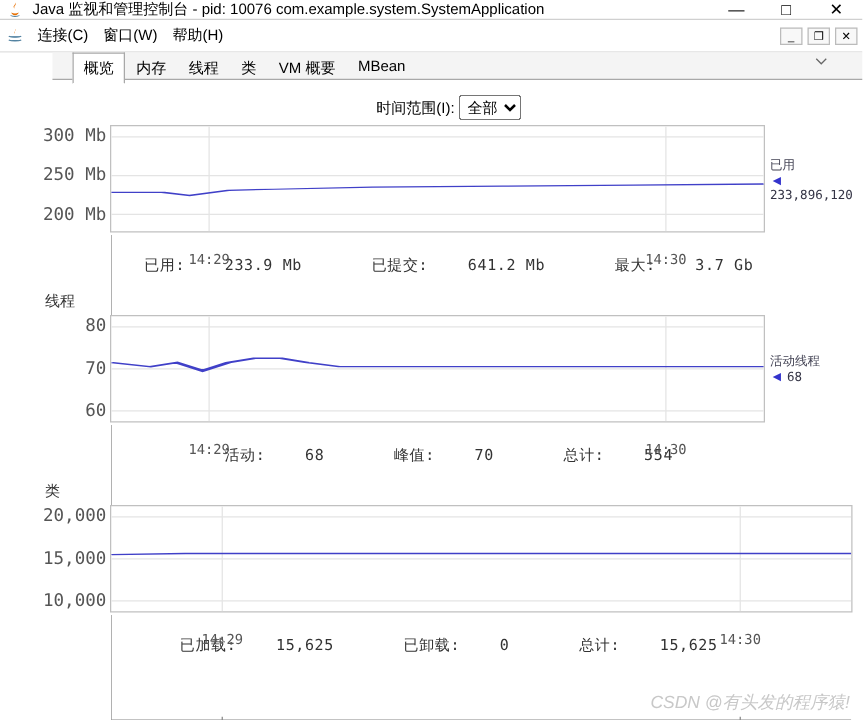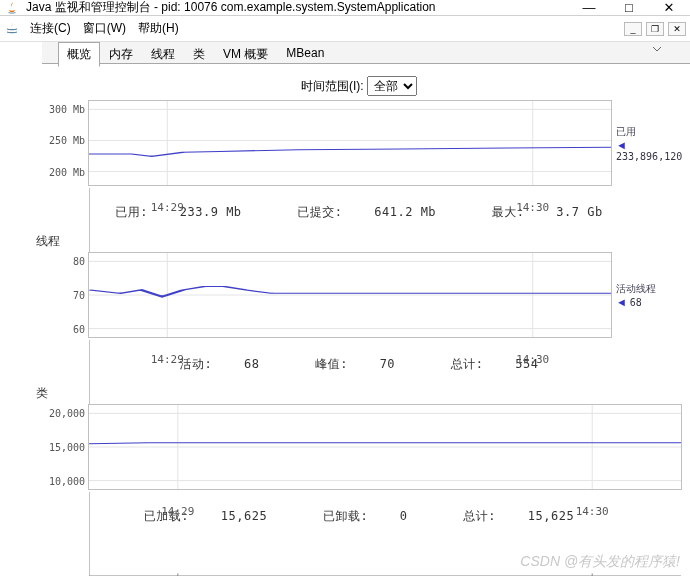--- a/index.html
+++ b/index.html
@@ -18,21 +18,21 @@
 .tab { padding: 3px 8px; font-size: 12px; border: 1px solid transparent; cursor: pointer; }
 .tab.active { background: #fff; border: 1px solid #a8a8a8; border-bottom: 1px solid #fff; margin-bottom: -1px; }
 .tabbar-right { margin-left: auto; width: 18px; height: 14px; display: flex; align-items: center; justify-content: center; margin-right: 8px; margin-bottom: 2px; }
 .content { padding: 6px 8px 0 8px; margin-left: 28px; }
 .time-range { text-align: center; padding: 6px 0 4px; font-size: 12px; }
 .time-range select { font-size: 12px; padding: 1px 2px; }
 .panel { margin-bottom: 4px; }
 .panel-title { font-size: 12px; font-family: "SimSun", monospace; color: #333; padding: 2px 0; }
 .chart-row { display: flex; align-items: stretch; }
 .chart-box { border: 1px solid #c0c0c0; background: #fff; position: relative; }
-.chart-ylabels { position: absolute; left: -52px; top: 0; bottom: 0; width: 50px; font-family: monospace; font-size: 10px; color: #555; }
+.chart-ylabels { position: absolute; left: -52px; top: 0; bottom: 0; width: 50px; font-family: monospace; font-size: 14px; color: #555; }
 .chart-ylabels div { position: absolute; right: 2px; transform: translateY(-50%); white-space: nowrap; }
 .chart-xlabels { position: absolute; left: 0; right: 0; bottom: -16px; font-family: monospace; font-size: 11px; color: #555; }
 .chart-xlabels div { position: absolute; transform: translateX(-50%); }
 .chart-legend { width: 70px; font-size: 10px; color: #556; padding-left: 4px; display: flex; flex-direction: column; justify-content: center; }
 .chart-legend .lbl { color: #445; }
 .chart-legend .val { color: #334; font-family: monospace; text-align: right; }
 .chart-legend .arrow { color: #33c; font-size: 11px; }
 .stats { text-align: center; font-family: monospace; font-size: 12px; padding: 18px 0 6px; color: #333; letter-spacing: 0.5px; }
 .stats span { margin: 0 12px; }
 .watermark { position: absolute; right: 10px; bottom: 6px; color: #c8c8c8; font-size: 14px; font-style: italic; pointer-events: none; }

